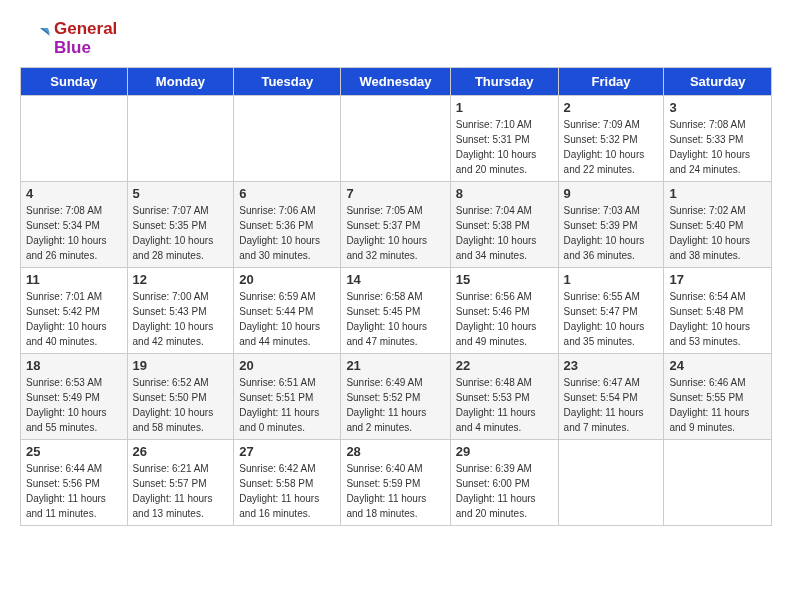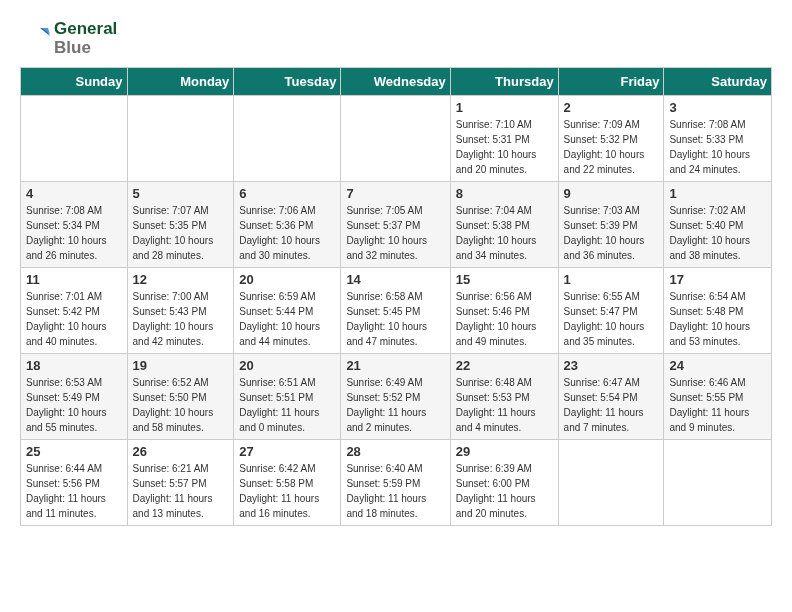--- a/index.html
+++ b/index.html
@@ -32,24 +32,24 @@
     .location {
       font-size: 16px;
       color: #555;
     }
     table {
       width: 100%;
       border-collapse: collapse;
       font-size: 11px;
     }
     thead tr th {
-      background-color: #0f766e;
+      background-color: #1d4ed8;
       color: #fff;
       padding: 6px 4px;
-      text-align: right;
+      text-align: center;
       font-size: 13px;
       font-weight: bold;
       border: 1px solid #ccc;
     }
     tbody tr td {
       border: 1px solid #ccc;
       vertical-align: top;
       padding: 4px 5px;
       width: 113px;
       min-height: 80px;
@@ -78,22 +78,22 @@
 <body>
 
 <div class="header">
   <div class="logo">
   <div style="display:flex;align-items:center;gap:4px;">
     <svg width="30" height="30" viewBox="0 0 30 30">
       <polygon points="20,4 30,12 26,4" fill="#1a6fba"></polygon>
       <polygon points="22,4 30,10 28,4" fill="#5599cc"></polygon>
     </svg>
     <div>
-      <div style="font-size:17px;font-weight:bold;color:#14532d;line-height:1.1;">General</div>
-      <div style="font-size:17px;font-weight:bold;color:#737373;line-height:1.1;">Blue</div>
+      <div style="font-size:17px;font-weight:bold;color:#b91c1c;line-height:1.1;">General</div>
+      <div style="font-size:17px;font-weight:bold;color:#a21caf;line-height:1.1;">Blue</div>
     </div>
   </div>
 </div>
   <div class="title-section">
     <div class="month-title"></div>
     <div class="location"></div>
   </div>
 </div>
 
 <table>

